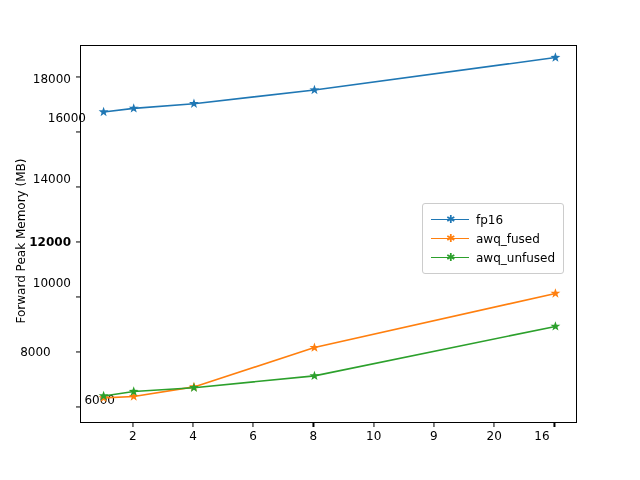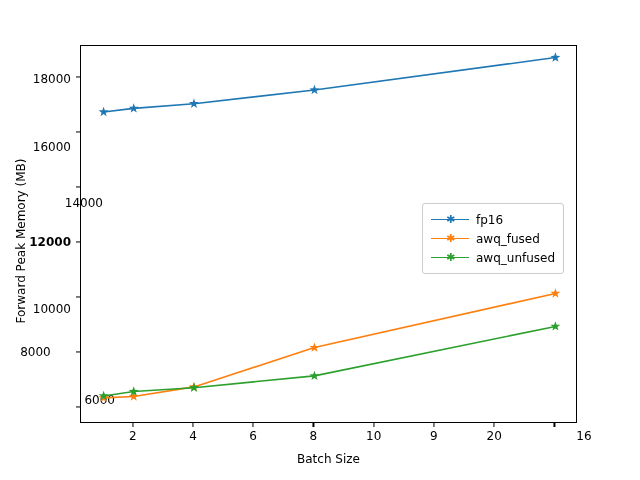--- a/index.html
+++ b/index.html
@@ -157,47 +157,47 @@
 <body>
 
 <div id="figure">
 
 
   <div class="ytick-wrap" id="ytick-container">
       <div class="ytick-label-in" style="top: 400px; padding-left: 44px;">6000</div>
       <div class="ytick-mark" style="top: 406.505px;"></div>
       <div class="ytick-label-in" style="top: 351.524px; text-align: center;">8000</div>
       <div class="ytick-mark" style="top: 351.524px;"></div>
-      <div class="ytick-label-in" style="top: 309px;">10000</div>
+      <div class="ytick-label-in" style="top: 283px;">10000</div>
       <div class="ytick-mark" style="top: 296.542px;"></div>
       <div class="ytick-label-in" style="top: 241.56px; font-weight: bold;">12000</div>
       <div class="ytick-mark" style="top: 241.56px;"></div>
-      <div class="ytick-label-in" style="top: 203px; padding-left: 32px;">14000</div>
+      <div class="ytick-label-in" style="top: 179px;">14000</div>
       <div class="ytick-mark" style="top: 186.578px;"></div>
-      <div class="ytick-label-in" style="top: 147px;">16000</div>
+      <div class="ytick-label-in" style="top: 118px; padding-left: 15px;">16000</div>
       <div class="ytick-mark" style="top: 131.596px;"></div>
       <div class="ytick-label-in" style="top: 79px;">18000</div>
       <div class="ytick-mark" style="top: 76.6145px;"></div>
     </div>
   <div class="ytick-wrap" id="xtick-container">
       <div class="xtick-label-in" style="left: 132.712px;">2</div>
       <div class="xtick-mark" style="left: 132.712px;"></div>
       <div class="xtick-label-in" style="left: 192.955px;">4</div>
       <div class="xtick-mark" style="left: 192.955px;"></div>
       <div class="xtick-label-in" style="left: 253.197px;">6</div>
       <div class="xtick-mark" style="left: 253.197px;"></div>
       <div class="xtick-label-in" style="left: 313.439px;">8</div>
       <div class="xtick-mark" style="left: 313.439px;"></div>
       <div class="xtick-label-in" style="left: 373.682px;">10</div>
       <div class="xtick-mark" style="left: 373.682px;"></div>
       <div class="xtick-label-in" style="left: 433.924px;">9</div>
       <div class="xtick-mark" style="left: 433.924px;"></div>
       <div class="xtick-label-in" style="left: 494.167px;">20</div>
       <div class="xtick-mark" style="left: 494.167px;"></div>
-      <div class="xtick-label-in" style="left: 584px;">16</div>
+      <div class="xtick-label-in" style="left: 542px;">16</div>
       <div class="xtick-mark" style="left: 554.409px;"></div>
     </div>
 
   <div id="plot-area">
     <svg id="plot-svg" width="497" height="378">
         <polyline points="22.59,65.98 52.71,62.40 112.95,57.73 233.44,43.99 474.41,11.55" fill="none" stroke="#1f77b4" stroke-width="1.6"></polyline>
         <path d="M22.59,60.78 L23.83,64.28 L27.54,64.37 L24.59,66.63 L25.65,70.19 L22.59,68.08 L19.53,70.19 L20.59,66.63 L17.65,64.37 L21.36,64.28 Z" fill="#1f77b4"></path>
         <path d="M52.71,57.20 L53.95,60.71 L57.66,60.80 L54.71,63.05 L55.77,66.61 L52.71,64.50 L49.66,66.61 L50.71,63.05 L47.77,60.80 L51.48,60.71 Z" fill="#1f77b4"></path>
         <path d="M112.95,52.53 L114.19,56.03 L117.90,56.12 L114.95,58.38 L116.01,61.94 L112.95,59.83 L109.90,61.94 L110.96,58.38 L108.01,56.12 L111.72,56.03 Z" fill="#1f77b4"></path>
         <path d="M233.44,38.79 L234.67,42.29 L238.38,42.38 L235.44,44.63 L236.50,48.19 L233.44,46.09 L230.38,48.19 L231.44,44.63 L228.49,42.38 L232.21,42.29 Z" fill="#1f77b4"></path>
@@ -210,21 +210,20 @@
         <path d="M474.41,242.22 L475.64,245.72 L479.35,245.81 L476.41,248.07 L477.47,251.63 L474.41,249.52 L471.35,251.63 L472.41,248.07 L469.46,245.81 L473.17,245.72 Z" fill="#ff7f0e"></path>
         <polyline points="22.59,349.96 52.71,345.56 112.95,341.71 233.44,329.89 474.41,280.41" fill="none" stroke="#2ca02c" stroke-width="1.6"></polyline>
         <path d="M22.59,344.76 L23.83,348.26 L27.54,348.35 L24.59,350.61 L25.65,354.17 L22.59,352.06 L19.53,354.17 L20.59,350.61 L17.65,348.35 L21.36,348.26 Z" fill="#2ca02c"></path>
         <path d="M52.71,340.36 L53.95,343.86 L57.66,343.95 L54.71,346.21 L55.77,349.77 L52.71,347.66 L49.66,349.77 L50.71,346.21 L47.77,343.95 L51.48,343.86 Z" fill="#2ca02c"></path>
         <path d="M112.95,336.51 L114.19,340.01 L117.90,340.11 L114.95,342.36 L116.01,345.92 L112.95,343.81 L109.90,345.92 L110.96,342.36 L108.01,340.11 L111.72,340.01 Z" fill="#2ca02c"></path>
         <path d="M233.44,324.69 L234.67,328.19 L238.38,328.28 L235.44,330.54 L236.50,334.10 L233.44,331.99 L230.38,334.10 L231.44,330.54 L228.49,328.28 L232.21,328.19 Z" fill="#2ca02c"></path>
         <path d="M474.41,275.21 L475.64,278.71 L479.35,278.80 L476.41,281.06 L477.47,284.61 L474.41,282.51 L471.35,284.61 L472.41,281.06 L469.46,278.80 L473.17,278.71 Z" fill="#2ca02c"></path>
       </svg>
   </div>
 
-  <div id="xlabel">Batch Size</div>
   <div id="ylabel">Forward Peak Memory (MB)</div>
 
   <div id="legend">
     <div class="legend-row">
       <span class="legend-sample">
         <span class="legend-line" style="background:#1f77b4"></span>
         <span class="legend-marker" style="color:#1f77b4">✱</span>
       </span>
       <span class="legend-text">fp16</span>
     </div>

